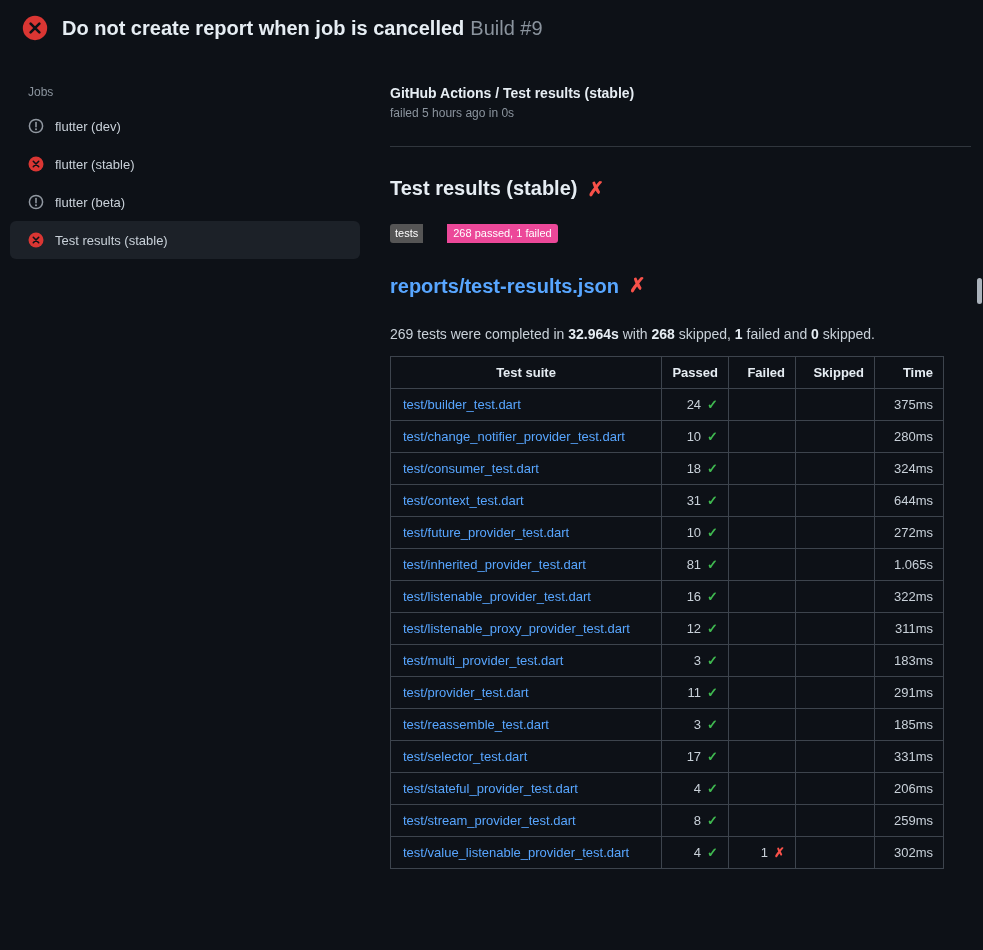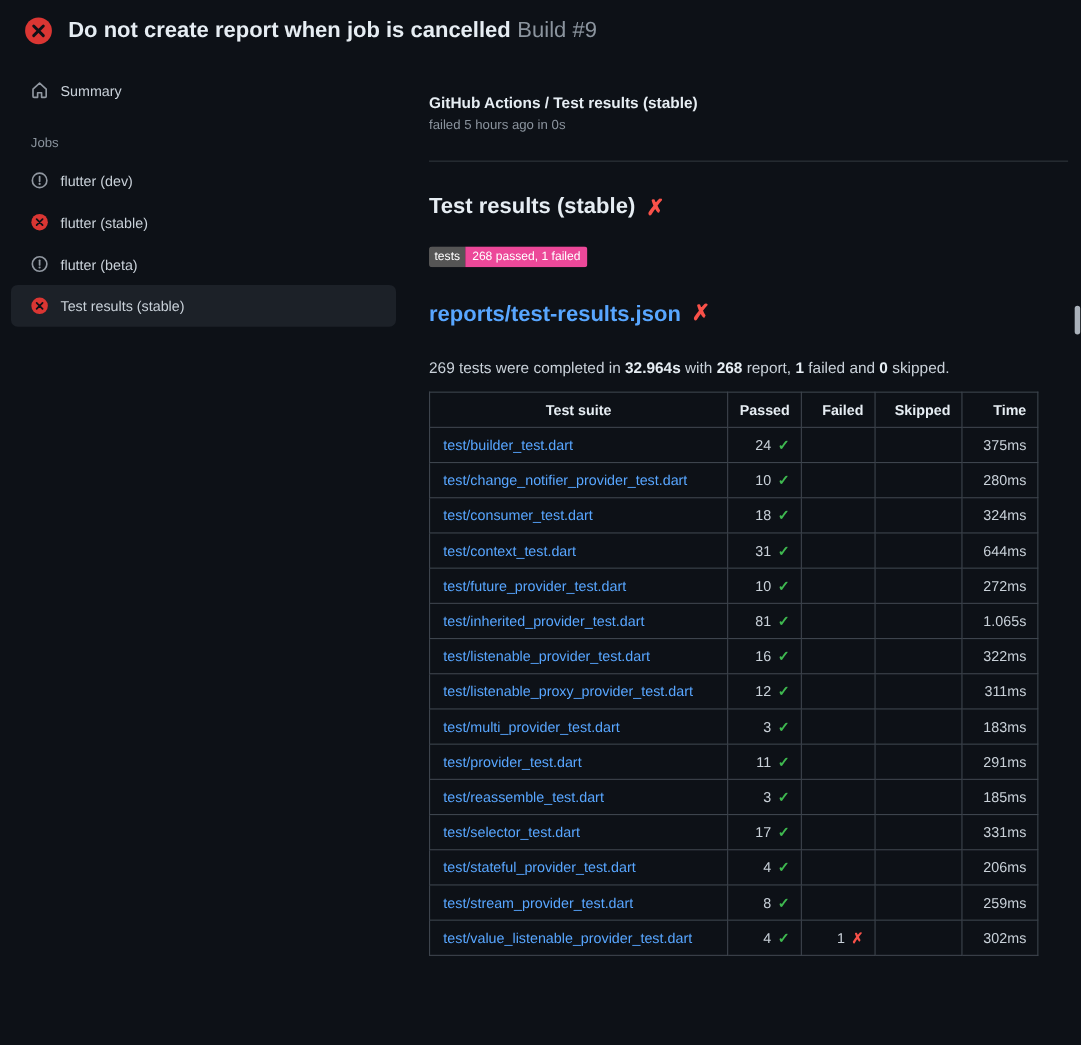--- a/index.html
+++ b/index.html
@@ -30,21 +30,21 @@
   .job-status-icon.failed .icon-failed{display:block;}
   
   main{flex:1;padding:34px 12px 0 22px;min-width:0;}
   .breadcrumb{font-size:14px;font-weight:700;color:var(--heading);}
   .run-meta{font-size:12px;color:var(--muted);margin-top:5px;}
   .main-divider{border:0;border-top:1px solid var(--divider);margin-top:26px;}
   .section-title{margin-top:30px;display:flex;align-items:center;gap:10px;
     font-size:20px;font-weight:700;color:var(--heading);}
   .red-x{color:var(--red);font-weight:700;font-size:20px;line-height:1;}
   .badge{display:inline-flex;margin-top:24px;font-size:11px;line-height:1;
-    border-radius:3px;overflow:hidden;}
+    border-radius:3px;overflow:hidden;gap:24px;}
   .badge-left{background:#555555;color:#ffffff;padding:4px 5px;}
   .badge-right{background:#ec4899;color:#ffffff;padding:4px 6px;}
   .report-title{margin-top:32px;display:flex;align-items:flex-start;gap:10px;
     font-size:20px;font-weight:700;}
   .report-title a{color:var(--link);text-decoration:none;}
   .summary-line{margin-top:28px;font-size:14px;color:var(--text);}
   .summary-line b{font-weight:700;color:var(--heading);}
   
   table{margin-top:14px;border-collapse:collapse;table-layout:fixed;width:553px;font-size:13px;}
   th,td{border:1px solid var(--border);padding:8px 10px;vertical-align:middle;}
@@ -69,28 +69,20 @@
   <svg width="26" height="26" viewBox="0 0 16 16">
     <circle cx="8" cy="8" r="7.5" style="fill:#da3633"></circle>
     <path d="M5.3 5.3l5.4 5.4M10.7 5.3l-5.4 5.4" style="stroke:#0d1117;stroke-width:1.6;stroke-linecap:round"></path>
   </svg>
   <h1 class="run-title"><span>Do not create report when job is cancelled</span><span class="build">Build #9</span></h1>
 </header>
 
 <div class="layout">
 
   <aside>
-    <div class="side-item">
-      <span class="job-status-icon">
-        <svg style="display:block" width="16" height="16" viewBox="0 0 16 16">
-          <path d="M8 1.6l6 5.4v6.5a1 1 0 0 1-1 1h-3.2v-4.2H6.2v4.2H3a1 1 0 0 1-1-1V7z" style="fill:none;stroke:#9198a1;stroke-width:1.5;stroke-linejoin:round"></path>
-        </svg>
-      </span>
-      <span class="side-label">Summary</span>
-    </div>
     <div class="jobs-label">Jobs</div>
     <nav>
         <div class="side-item job-item">
     <span class="job-status-icon cancelled">
       <svg class="icon-cancelled" width="16" height="16" viewBox="0 0 16 16">
         <circle cx="8" cy="8" r="6.6" style="fill:none;stroke:#9198a1;stroke-width:1.5"></circle>
         <path d="M8 4.6v4.2" style="stroke:#9198a1;stroke-width:1.6;stroke-linecap:round"></path>
         <circle cx="8" cy="11.2" r="1" style="fill:#9198a1"></circle>
       </svg>
 
@@ -144,21 +136,21 @@
     <div class="badge">
       <span class="badge-left">tests</span>
       <span class="badge-right">268 passed, 1 failed</span>
     </div>
 
     <h2 class="report-title">
       <a href="#">reports/test-results.json</a>
       <span class="red-x">✗</span>
     </h2>
 
-    <p class="summary-line"><span>269 tests were completed in </span><b>32.964s</b><span> with </span><b>268</b><span> report, </span><b>1</b><span> failed and </span><b>0</b><span> skipped.</span></p>
+    <p class="summary-line"><span>269 tests were completed in </span><b>32.964s</b><span> with </span><b>268</b><span> skipped, </span><b>1</b><span> failed and </span><b>0</b><span> skipped.</span></p>
 
     <table>
       <colgroup>
         <col class="c-suite">
           <col class="c-passed">
           <col class="c-failed">
           <col class="c-skipped">
           <col class="c-time">
       </colgroup>
       <thead>

